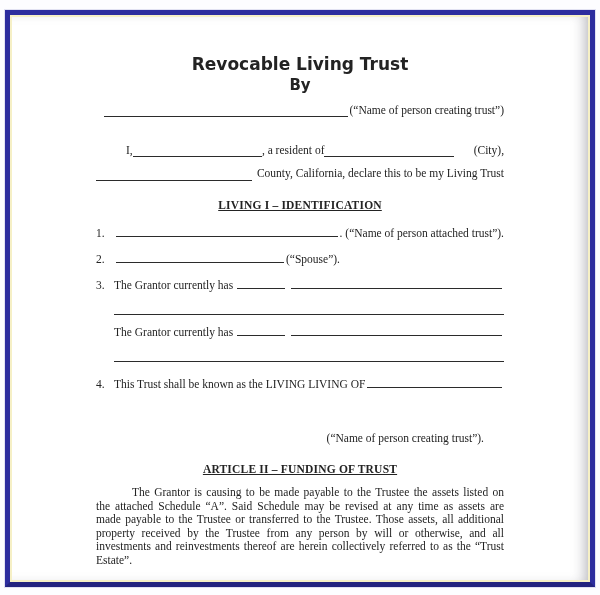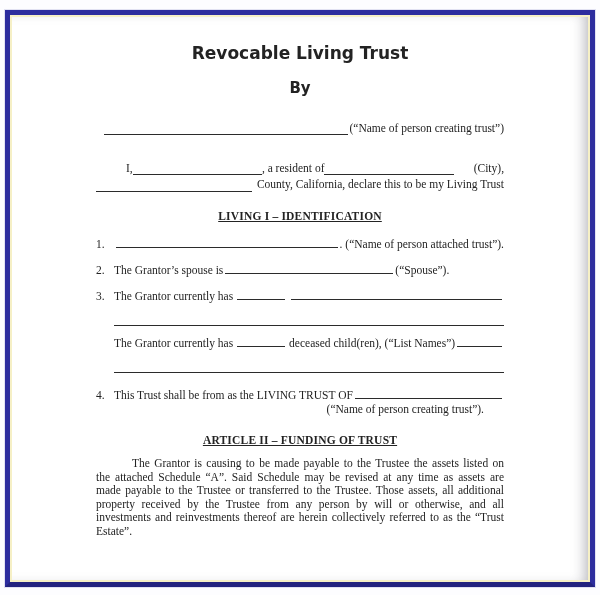--- a/index.html
+++ b/index.html
@@ -16,56 +16,56 @@
     background: #fff;
   }
   .liner {
     box-sizing: border-box; width: 100%; height: 100%;
     border: 2px solid #f6f0c6;
     box-shadow: inset -10px 0 14px -8px rgba(110,110,120,0.55);
     overflow: hidden;
   }
   .content {
     box-sizing: border-box; width: 100%; height: 100%;
-    padding: 26px 84px 0 84px;
+    padding: 37px 84px 0 84px;
     font-size: 11.5px; line-height: 14px;
   }
   .doc-title {
     text-align: center; font-family: "DejaVu Sans", sans-serif;
     font-weight: bold; font-size: 17px; line-height: 20px; margin: 0;
   }
   .doc-by {
     text-align: center; font-family: "DejaVu Sans", sans-serif;
-    font-weight: bold; font-size: 15px; line-height: 18px; margin: 16px;
+    font-weight: bold; font-size: 15px; line-height: 18px; margin: 2px;
   }
   .blank {
     display: inline-block; border-bottom: 1px solid #2b2b2b; height: 11px;
   }
   .flexline { display: flex; align-items: baseline; }
   .flexline .blank { align-self: flex-end; }
   .nowrap { white-space: nowrap; }
-  .name-line { margin-top: 24px; }
+  .name-line { margin-top: 9px; }
   .name-line .blank { flex: 1; margin-left: 8px; }
   .name-line .cap { margin-left: 1px; }
   .i-line { margin-top: 26px; padding-left: 30px; }
   .i-line .blank { flex: 1; }
-  .county-para { margin-top: 2px; line-height: 15px; }
+  .county-para { margin-top: 9px; line-height: 15px; }
   .county-first { display: flex; align-items: baseline; }
   .county-first .blank { width: 172px; margin-right: 5px; align-self: flex-end; }
   .article-heading {
     text-align: center; font-weight: bold; text-decoration: underline;
     margin-top: 17px; letter-spacing: 0.2px;
   }
   .item { display: flex; align-items: baseline; margin-top: 11px; }
   .item .num { width: 18px; flex: 0 0 18px; }
   .item .blank-fill { flex: 1; margin: 0 2px; }
   .item .blank-small { width: 48px; margin: 0 4px; }
   .cont-line { border-bottom: 1px solid #2b2b2b; margin: 21px 0 0 18px; height: 1px; }
   .sub-row { margin: 9px 0 0 18px; }
-  .caption-row { text-align: right; padding-right: 20px; line-height: 14px; }
+  .caption-row { text-align: right; padding-right: 20px; line-height: 14px; margin-top: 40px; }
   .funding-para {
     margin-top: 10px; text-align: justify; text-indent: 36px;
     line-height: 13.5px; word-spacing: 1px; font-family: Liberation Serif, serif;
   }
 </style>
 </head>
 <body>
 
 <div class="page">
   <div class="sheet">
@@ -98,46 +98,44 @@
         <div class="article-heading">LIVING I – IDENTIFICATION</div>
 
         <div class="item" style="margin-top:13px">
           <span class="num">1.</span>
           <span class="blank blank-fill"></span>
           <span class="nowrap">. (“Name of person attached trust”).</span>
         </div>
 
         <div class="item">
           <span class="num">2.</span>
-          <span class="nowrap">The Grantor’s spouse is</span>
           <span class="blank blank-fill" style="max-width:168px"></span>
           <span class="nowrap">(“Spouse”).</span>
         </div>
 
         <div class="item">
           <span class="num">3.</span>
           <span class="nowrap">The Grantor currently has</span>
           <span class="blank blank-small"></span>
           <span class="blank blank-fill"></span>
         </div>
 
         <div class="cont-line"></div>
 
         <div class="item sub-row" style="margin-top:9px">
           <span class="nowrap">The Grantor currently has</span>
           <span class="blank blank-small"></span>
-          <span class="nowrap">deceased child(ren), (“List Names”)</span>
           <span class="blank blank-fill"></span>
         </div>
 
         <div class="cont-line"></div>
 
         <div class="item" style="margin-top:14px">
           <span class="num">4.</span>
-          <span class="nowrap">This Trust shall be from as the LIVING TRUST OF</span>
+          <span class="nowrap">This Trust shall be known as the LIVING LIVING OF</span>
           <span class="blank blank-fill"></span>
         </div>
         <div class="caption-row">(“Name of person creating trust”).</div>
 
         <div class="article-heading" style="">ARTICLE II – FUNDING OF TRUST</div>
 
         <div class="funding-para">The Grantor is causing to be made payable to the Trustee the assets listed on the attached Schedule “A”.  Said Schedule may be revised at any time as assets are made payable to the Trustee or transferred to the Trustee.  Those assets, all additional property received by the Trustee from any person by will or otherwise, and all investments and reinvestments thereof are herein collectively referred to as the “Trust Estate”.</div>
 
       </div>
     </div>

